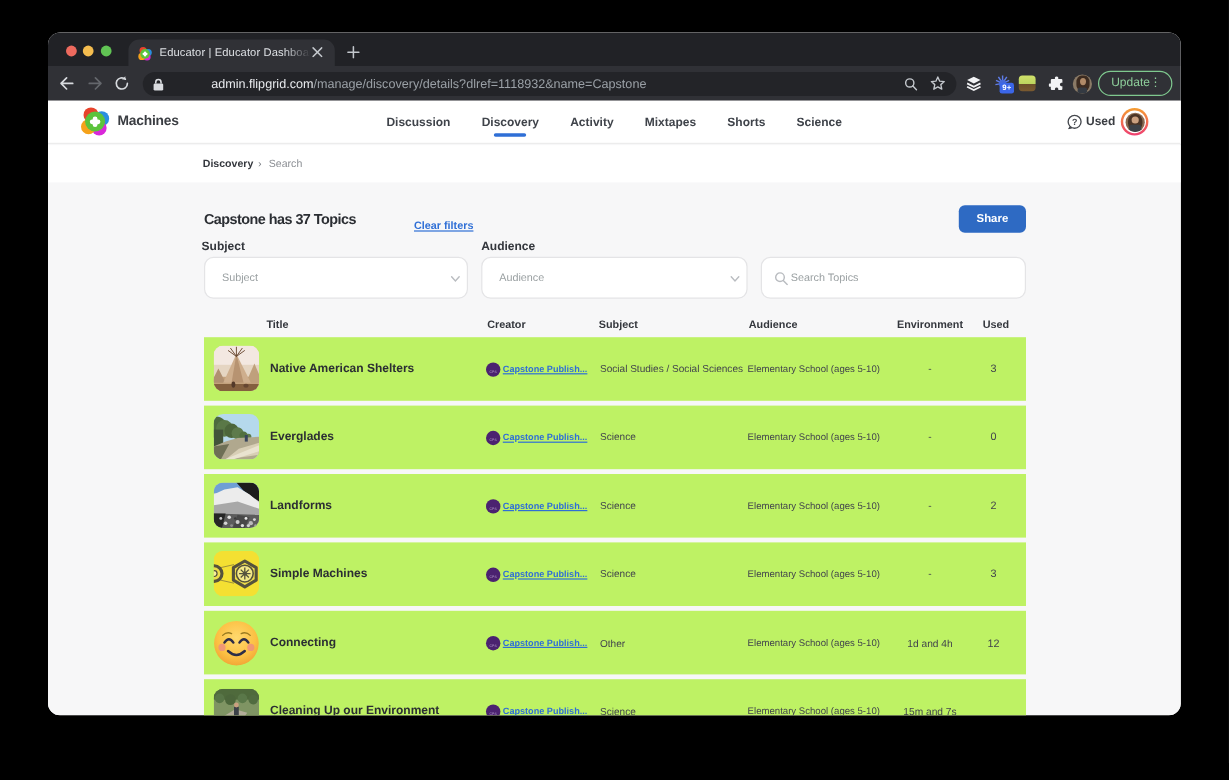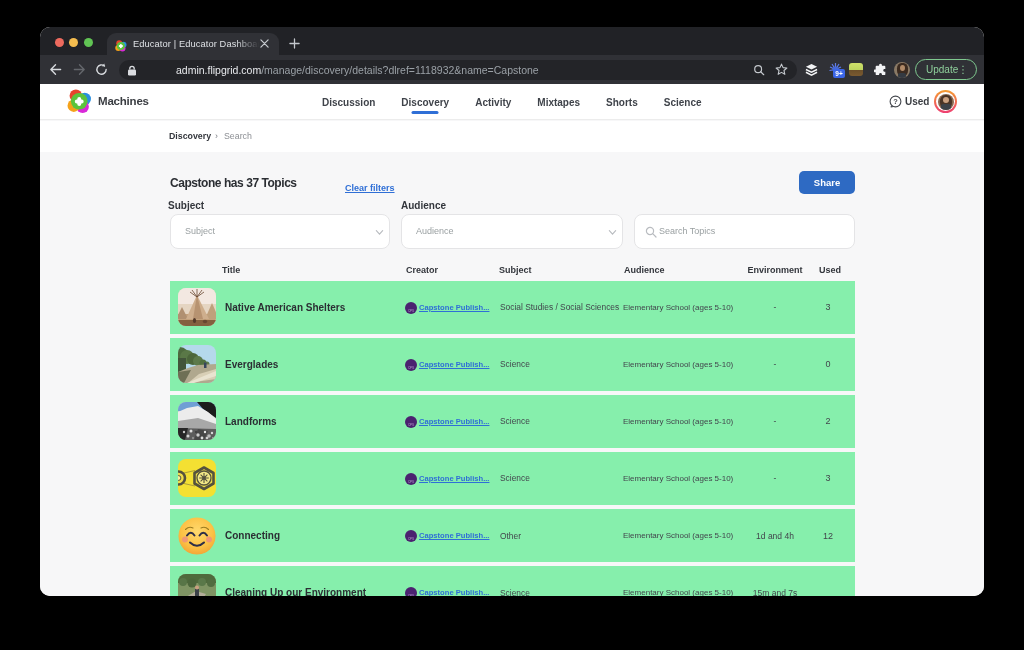--- a/index.html
+++ b/index.html
@@ -44,21 +44,21 @@
   .sharebtn { position:absolute; left:759px; top:19px; width:56px; height:23px;
     background:#2e6ac3; border-radius:5px; color:#fff; font-size:9.5px; font-weight:700;
     text-align:center; line-height:23px; }
   .flabel { position:absolute; top:48px; font-size:10px; font-weight:700; color:#33363c; }
   .fbox { position:absolute; top:62px; height:35px; background:#fff;
     border:1px solid #e4e4e6; border-radius:8px; }
   .fbox .ph { position:absolute; left:14px; top:11px; font-size:9px; color:#9aa0a2; }
   .chev { position:absolute; right:5.5px; top:13px; width:9px; height:9px; }
   
   .thead { position:absolute; top:113px; font-size:9px; font-weight:700; color:#33363c; }
-  .row { position:absolute; left:130px; width:685px; height:53.4px; background:#86efac; }
+  .row { position:absolute; left:130px; width:685px; height:53.4px; background:#bef264; }
   .thumb.circ { border-radius:50%; }
   .thumb { position:absolute; left:8px; top:7.7px; width:38px; height:38px; border-radius:8px;
     overflow:hidden; }
   .rtitle { position:absolute; left:55px; top:0; height:53.4px; display:flex; align-items:center;
     font-size:10px; font-weight:700; color:#2b2e33; }
   .ravatar { position:absolute; left:235px; top:21px; width:12px; height:12px; border-radius:50%;
     background:#4b2270; }
   .rlink { position:absolute; left:249px; top:0; height:53.4px; display:flex; align-items:center;
     font-size:7.6px; font-weight:700; color:#2f6fd6; text-decoration:underline; }
   .rsub { position:absolute; left:330px; top:0; height:53.4px; display:flex; align-items:center;
@@ -319,20 +319,21 @@
   <div class="thumb"><svg width="38" height="38" viewBox="0 0 38 38">
 <rect width="38" height="38" fill="#f4e032"></rect>
 <path d="M6 14 L17 11.5 M6 24.5 L17 27" stroke="#9a8d3a" stroke-width="0.8" fill="none"></path>
 <circle cx="0.5" cy="19" r="6.5" fill="#eedd4a" stroke="#55523d" stroke-width="2.6"></circle>
 <circle cx="0.5" cy="19" r="2.4" fill="#f8ef9a" stroke="#55523d" stroke-width="1"></circle>
 <polygon points="26,8.5 35.5,14 35.5,24.5 26,30 16.5,24.5 16.5,14" fill="#eedd4a" stroke="#55523d" stroke-width="2.6" stroke-linejoin="round"></polygon>
 <circle cx="26" cy="19" r="7" fill="#f3e887" stroke="#55523d" stroke-width="1.3"></circle>
 <path d="M26 14 v10 M21.2 19 h9.6 M22.6 15.7 l6.8 6.6 M29.4 15.7 l-6.8 6.6" stroke="#55523d" stroke-width="1.1"></path>
 <circle cx="26" cy="19" r="1.8" fill="#55523d"></circle>
 </svg></div>
+  <div class="rtitle">Simple Machines</div>
   <div class="ravatar"><svg width="12" height="12" viewBox="0 0 12 12">
               <text x="6" y="7.8" font-size="3" fill="#b9a0d0" text-anchor="middle" font-family="Liberation Sans">CPS</text>
             </svg></div>
   <div class="rlink">Capstone Publish...</div>
   <div class="rsub">Science</div>
   <div class="raud">Elementary School (ages 5-10)</div>
   <div class="reng">-</div>
   <div class="rused">3</div>
 </div>
 <div class="row" style="top:356.9px;">

